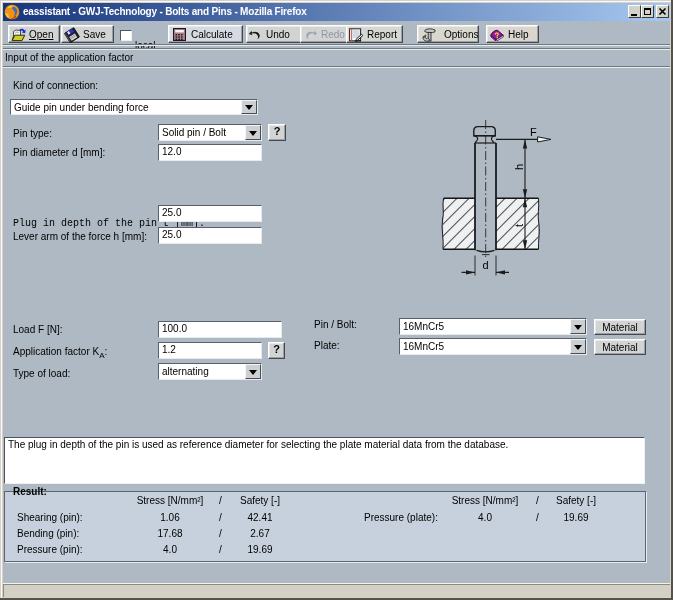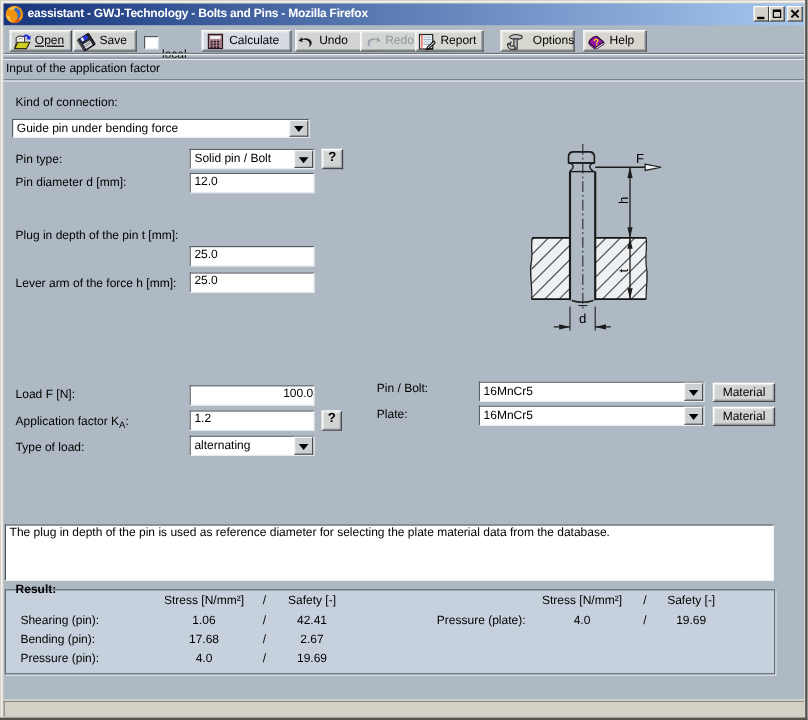--- a/index.html
+++ b/index.html
@@ -153,27 +153,27 @@
 
 <div class="lbl" style="left:13px;top:128px;">Pin type:</div>
 <div class="combo" style="left:158px;top:124px;width:104px;height:17px;">
     <span class="txt">Solid pin / Bolt</span>
     <span class="arr"></span>
   </div>
 <div class="btn" style="left:268px;top:124px;width:18px;height:17px;font-weight:bold;font-size:11px;">?</div>
 <div class="lbl" style="left:13px;top:147px;">Pin diameter d [mm]:</div>
 <div class="field" style="left:158px;top:144px;width:104px;height:17px;">12.0</div>
 
-<div class="lbl" style="left:13px;top:191px;">Plug in depth of the pin t [mm]:</div>
+<div class="lbl" style="left:13px;top:218px;font-family:Liberation Mono, monospace;">Plug in depth of the pin t [mm]:</div>
 <div class="field" style="left:158px;top:205px;width:104px;height:17px;">25.0</div>
 <div class="lbl" style="left:13px;top:231px;">Lever arm of the force h [mm]:</div>
 <div class="field" style="left:158px;top:227px;width:104px;height:17px;">25.0</div>
 
 <div class="lbl" style="left:13px;top:324px;">Load F [N]:</div>
-<div class="field" style="left:158px;top:321px;width:104px;height:17px;text-align:right;">100.0</div>
+<div class="field" style="left:158px;top:321px;width:124px;height:17px;">100.0</div>
 <div class="lbl" style="left:13px;top:346px;">Application factor K<sub style="font-size:8px;">A</sub>:</div>
 <div class="field" style="left:158px;top:342px;width:104px;height:17px;">1.2</div>
 <div class="btn" style="left:268px;top:342px;width:17px;height:17px;font-weight:bold;font-size:11px;">?</div>
 <div class="lbl" style="left:13px;top:368px;">Type of load:</div>
 <div class="combo" style="left:158px;top:363px;width:104px;height:17px;">
     <span class="txt">alternating</span>
     <span class="arr"></span>
   </div>
 
 <div class="lbl" style="left:314px;top:319px;">Pin / Bolt:</div>

